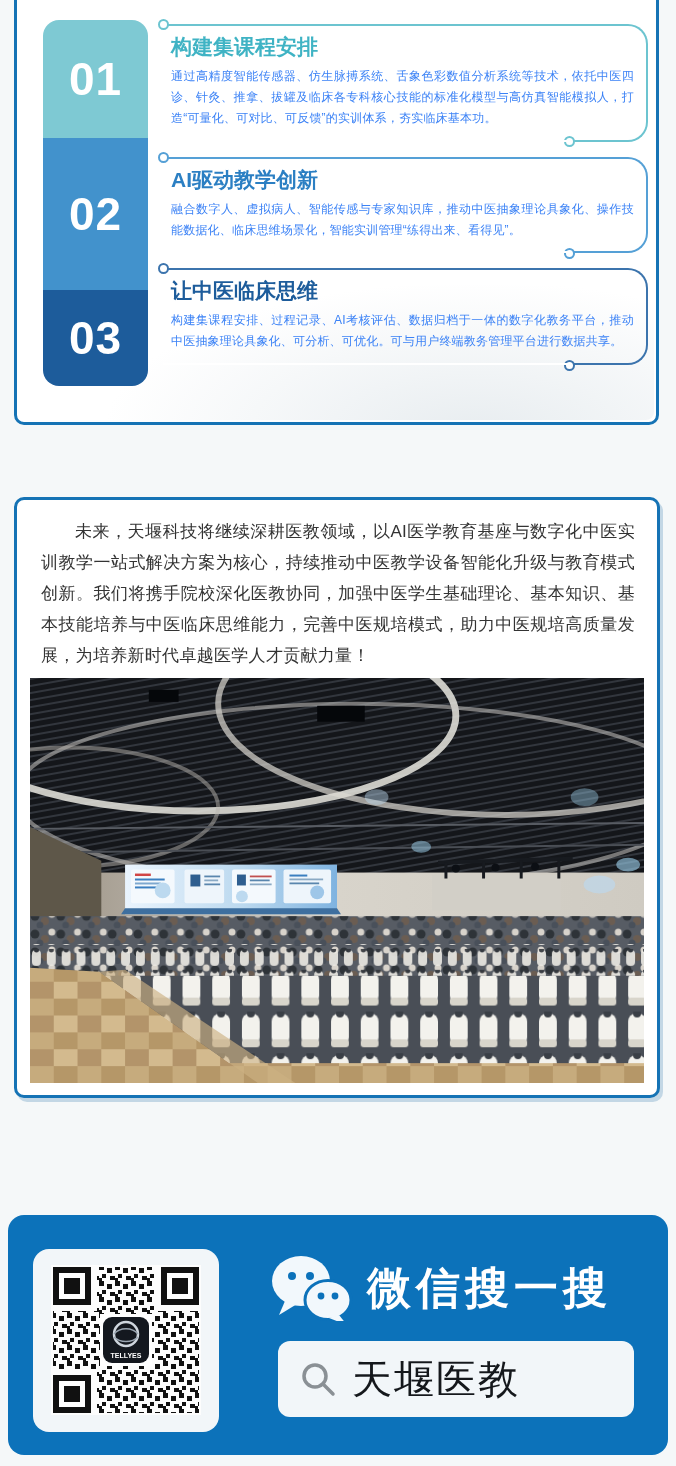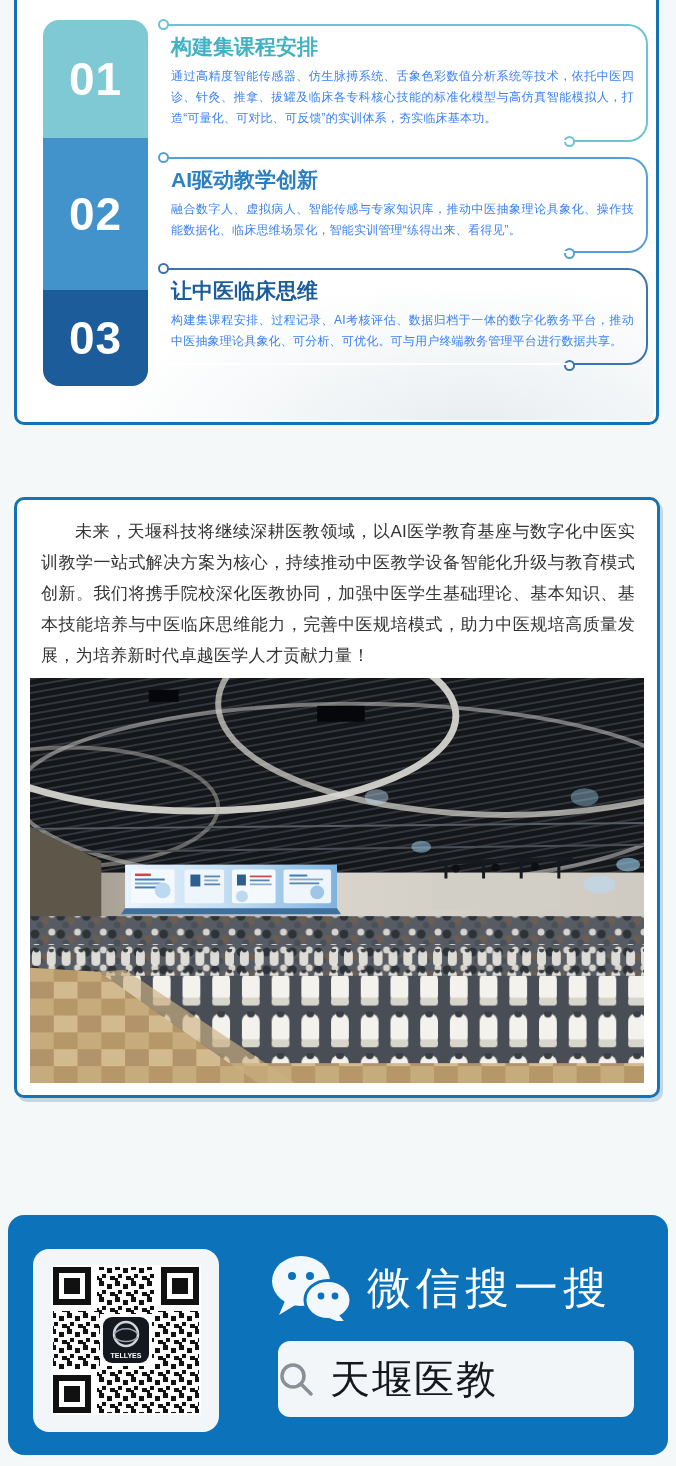--- a/index.html
+++ b/index.html
@@ -47,24 +47,24 @@
     color:#333;text-align:justify;text-indent:2em;letter-spacing:.3px;}
   .photo{position:absolute;left:13px;right:13px;top:178px;bottom:12px;overflow:hidden;background:#20242a;}
   .photo svg{display:block;width:100%;height:100%;}
   
   .banner{position:absolute;top:1215px;left:8px;right:8px;height:240px;
     background:var(--banner_blue,#0c72ba);border-radius:16px;}
   .qr-card{position:absolute;left:25px;top:34px;width:186px;height:183px;
     background:#f2f6f9;border-radius:16px;}
   .qr-card svg{position:absolute;left:18px;top:16px;}
   .wx-row{position:absolute;left:263px;top:40px;height:66px;display:flex;align-items:center;gap:14px;}
-  .wx-title{color:#fff;font-size:44px;letter-spacing:5px;font-weight:400;white-space:nowrap;}
+  .wx-title{color:#fff;font-size:44px;letter-spacing:5px;font-weight:700;white-space:nowrap;}
   .search-box{position:absolute;left:270px;top:126px;width:356px;height:76px;
     background:#f2f6f9;border-radius:12px;display:flex;align-items:center;
-    gap:16px;box-sizing:border-box;}
+    padding-left:22px;gap:16px;box-sizing:border-box;}
   .search-text{font-size:40px;color:#15181c;letter-spacing:2px;}
 </style>
 </head>
 <body>
 
 <section class="features-card">
   <div class="wm"></div>
   <div class="features-inner">
     <div class="numcol">
       <div class="num n1">01</div>

